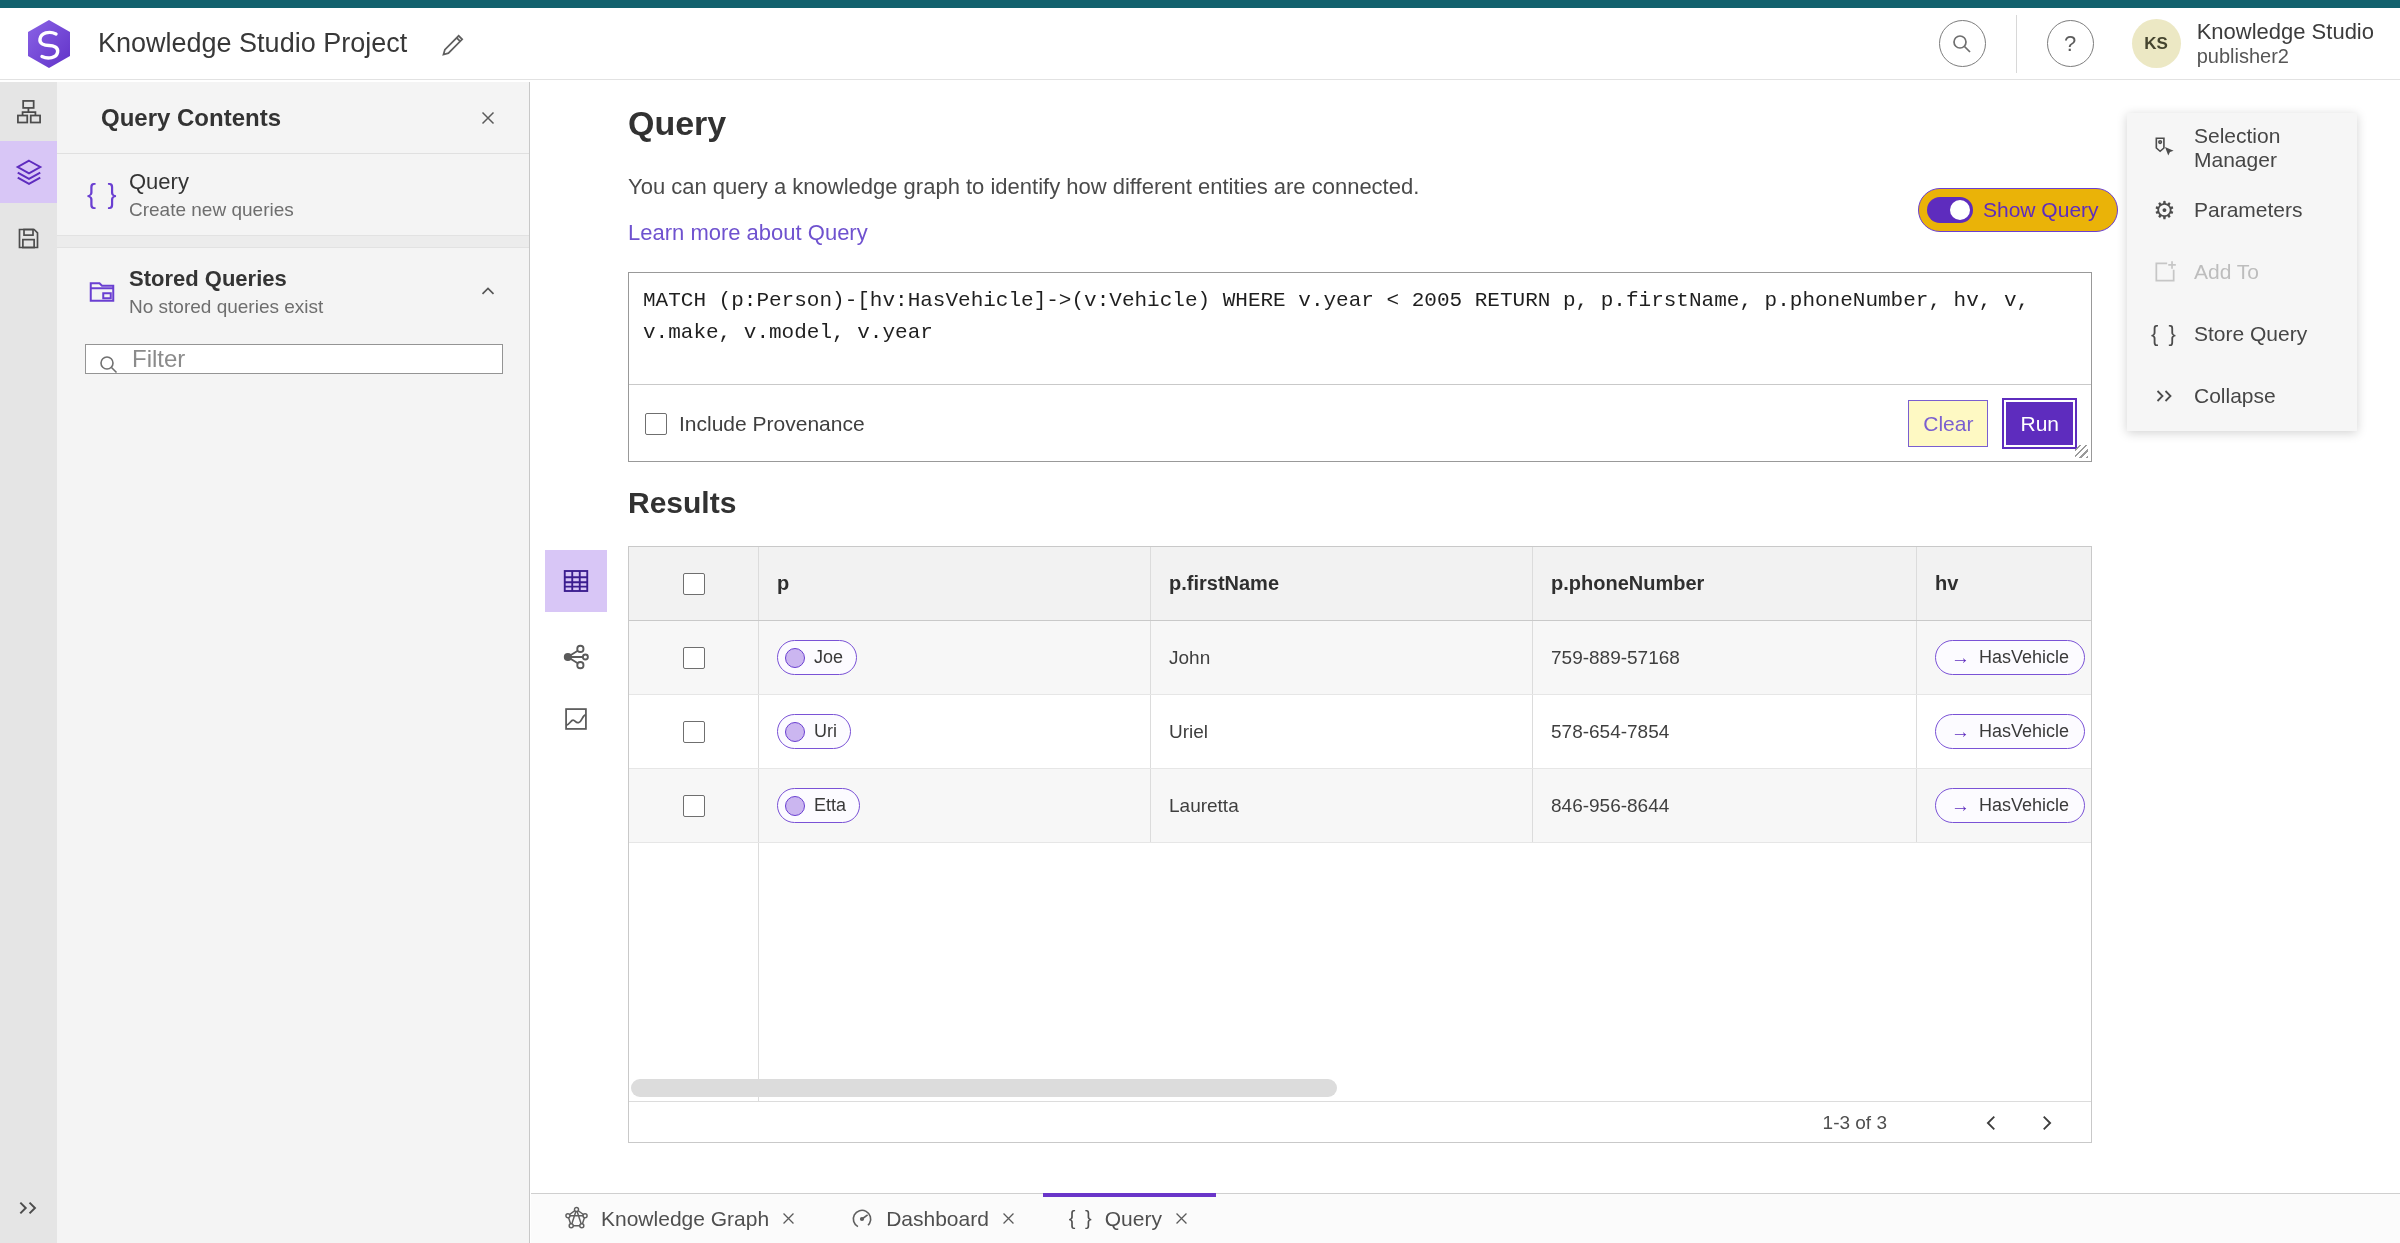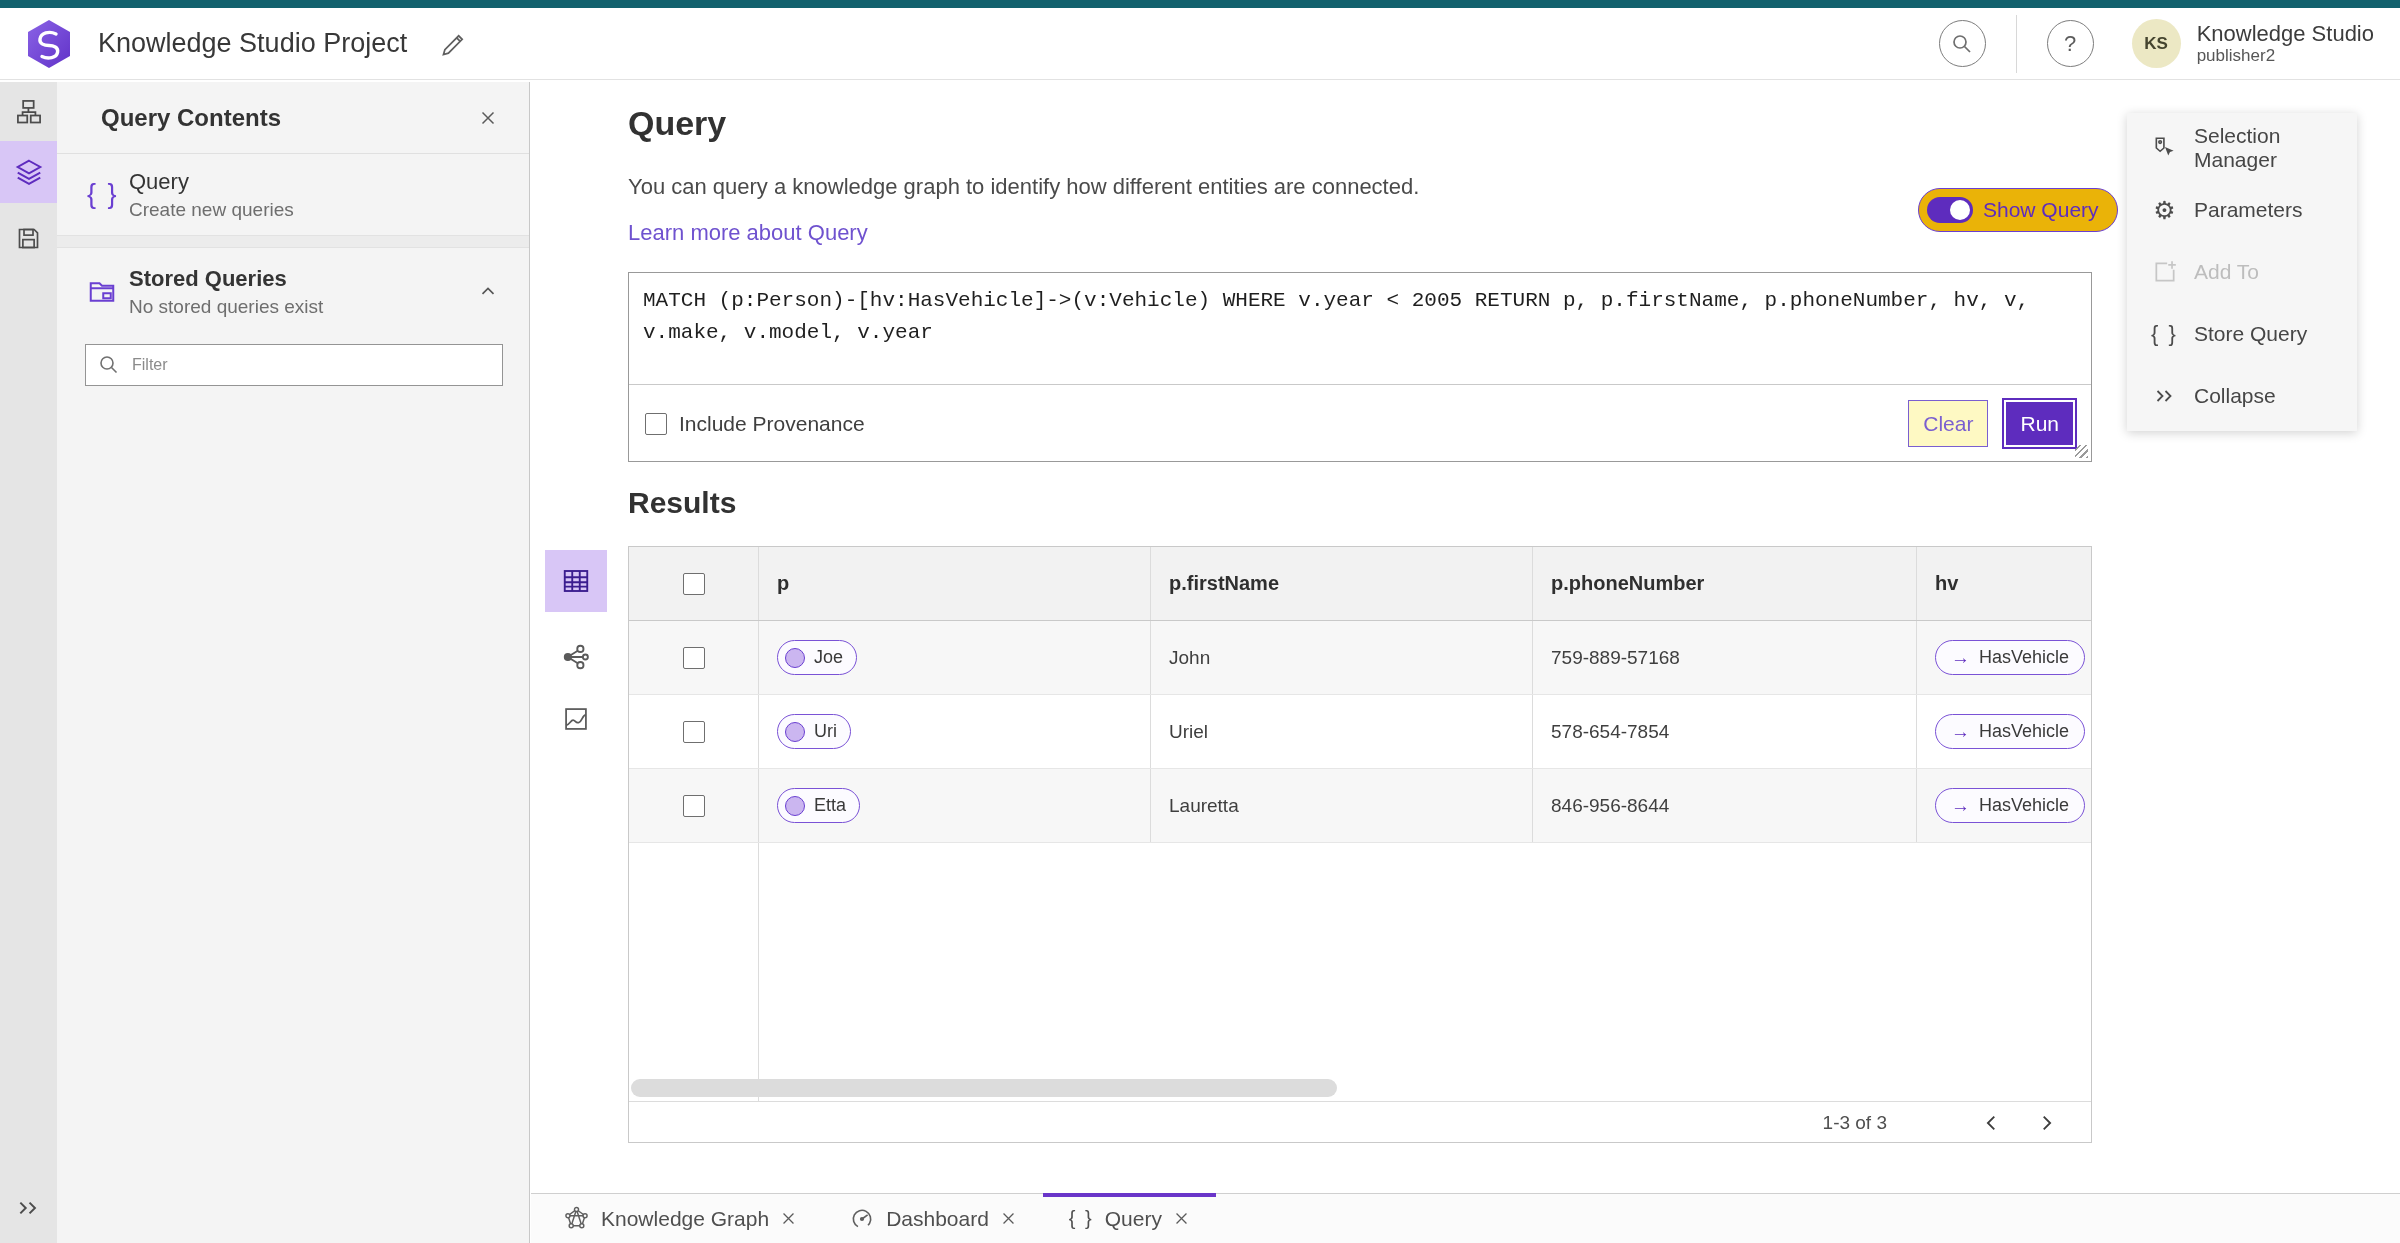--- a/index.html
+++ b/index.html
@@ -16,21 +16,21 @@
   .hdr-title { margin-left:26px; font-size:27px; color:#383838; }
   .pencil-btn { margin-left:30px; width:34px; height:34px; display:flex; align-items:center; justify-content:center; cursor:pointer; }
   .hdr-spacer { flex:1; }
   .circle-btn { width:47px; height:47px; border-radius:50%; border:1.5px solid #7d7d7d; background:#fff;
                 display:flex; align-items:center; justify-content:center; cursor:pointer; }
   .hdr-divider { width:1px; height:58px; background:#d8d8d8; margin:0 30px; }
   .avatar { width:49px; height:49px; border-radius:50%; background:#ece8c4; margin-left:38px;
             display:flex; align-items:center; justify-content:center; font-size:17px; font-weight:bold; color:#45452f; }
   .userblock { margin-left:16px; line-height:1.15; }
   .userblock .org { font-size:22px; color:#3c3c3c; }
-  .userblock .uname { font-size:17px; color:#565656; }
+  .userblock .uname { font-size:20px; color:#565656; }
   .qmark { font-size:22px; color:#5c5c5c; }
   
   .rail { position:absolute; left:0; top:82px; bottom:0; width:57px; background:#e5e5e5; }
   .rail-item { position:absolute; left:0; width:57px; height:44px; display:flex; align-items:center; justify-content:center; cursor:pointer; }
   .rail-item.sel { height:62px; background:#d8c6f6; }
   .rail-bottom { position:absolute; left:0; bottom:22px; width:57px; display:flex; justify-content:center; cursor:pointer; }
   
   .panel { position:absolute; left:57px; top:82px; bottom:0; width:473px; background:#f4f4f4; border-right:1px solid #c8c8c8; }
   .panel-hdr { height:72px; display:flex; align-items:center; padding:0 24px 0 44px; border-bottom:1px solid #e0e0e0; }
   .panel-hdr .ttl { font-size:24px; font-weight:600; color:#333; flex:1; }
@@ -39,22 +39,22 @@
   .p-item.query { height:81px; }
   .p-item .braces { font-size:27px; color:#6a3fd1; width:42px; flex:0 0 auto; letter-spacing:2px; }
   .p-item .txt .l1 { font-size:22px; color:#343434; }
   .p-item .txt .l2 { font-size:19px; color:#6e6e6e; margin-top:4px; }
   .p-band { height:13px; background:#ececec; border-top:1px solid #e2e2e2; border-bottom:1px solid #e2e2e2; }
   .p-item.stored { height:88px; }
   .p-item.stored .l1 { font-weight:600; }
   .p-item .grow { flex:1; }
   .p-icon { width:42px; flex:0 0 auto; display:flex; align-items:center; }
   .filter-wrap { position:relative; margin:8px 26px 0 28px; }
-  .filter-wrap input { width:100%; height:42px; border:1px solid #949494; background:#fff; padding:0 12px 0 46px;
-                       font-size:16px; color:#333; font-family:"Liberation Sans",sans-serif; }
+  .filter-wrap input { width:100%; height:30px; border:1px solid #949494; background:#fff; padding:0 12px 0 46px;
+                       font-size:24px; color:#333; font-family:"Liberation Sans",sans-serif; }
   .filter-wrap input::placeholder { color:#8b8b8b; }
   .filter-ico { position:absolute; left:12px; top:9px; }
   
   .main { position:absolute; left:531px; top:82px; width:1869px; height:1111px; background:#fff; }
   .h1 { position:absolute; left:97px; top:22px; font-size:34px; font-weight:600; color:#323232; }
   .desc { position:absolute; left:97px; top:92px; font-size:22px; color:#4a4a4a; }
   .learn { position:absolute; left:97px; top:138px; font-size:22px; color:#6f52cf; cursor:pointer; }
   .showq { position:absolute; left:1387px; top:106px; height:44px; display:flex; align-items:center; gap:10px;
            border:1.5px solid #6a3fd1; border-radius:22px; padding:0 18px 0 8px; background:#eab308; cursor:pointer; }
   .showq .track { width:46px; height:26px; border-radius:13px; background:#5e2cbe; position:relative; }

